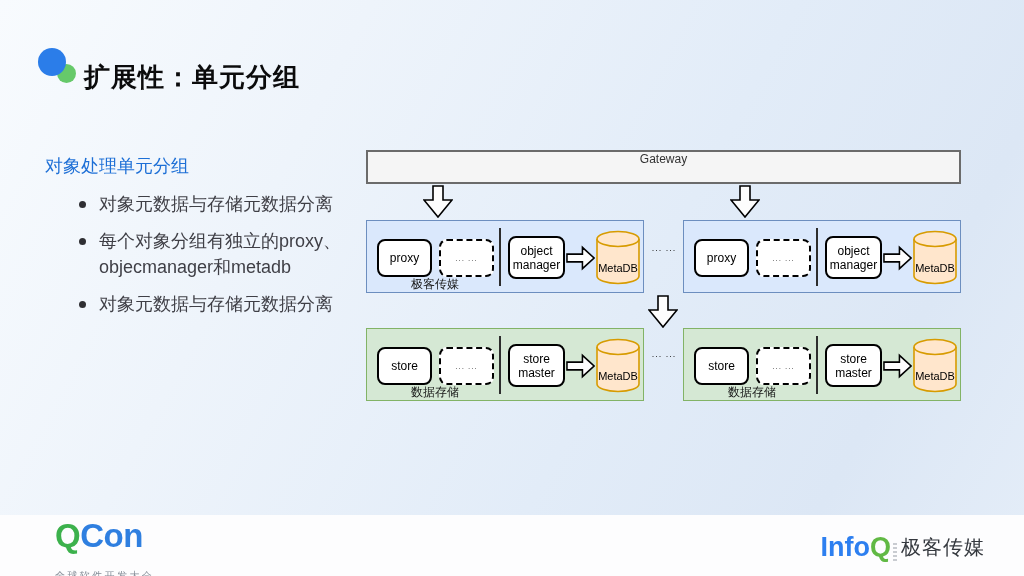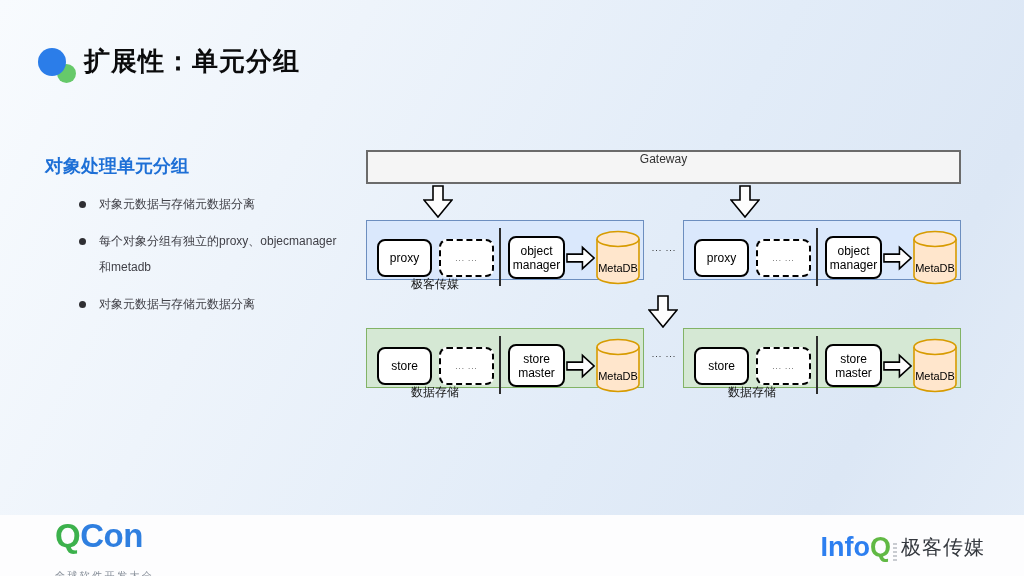--- a/index.html
+++ b/index.html
@@ -11,41 +11,41 @@
   .slide {
     position: relative; width: 1024px; height: 576px;
     background: linear-gradient(118deg, #f8fbfe 0%, #eef4fb 28%, #e2ecf8 60%, #dce7f5 82%, #e4edf8 100%);
   }
 
   
   .title-row { position: absolute; left: 38px; top: 44px; height: 40px; }
   .title-icon { position: absolute; left: 0; top: 4px; width: 42px; height: 36px; }
   .title-icon .c-green { position: absolute; left: 19px; top: 16px; width: 19px; height: 19px; border-radius: 50%; background: #66c96a; }
   .title-icon .c-blue  { position: absolute; left: 0; top: 0; width: 28px; height: 28px; border-radius: 50%; background: #2b7de9; }
-  .slide-title { position: absolute; left: 46px; top: 0; width: 500px; font-size: 26px; font-weight: 700; color: #0b0b0c; letter-spacing: 1px; white-space: nowrap; }
-
-  
-  .panel-heading { position: absolute; left: 45px; top: 154px; font-size: 18px; font-weight: 700; color: #1d6fd6; white-space: nowrap; }
+  .slide-title { position: absolute; left: 46px; top: 16px; width: 500px; font-size: 26px; font-weight: 700; color: #0b0b0c; letter-spacing: 1px; white-space: nowrap; }
+
+  
+  .panel-heading { position: absolute; left: 45px; top: 154px; font-size: 18px; font-weight: 400; color: #1d6fd6; white-space: nowrap; }
   .bullet-list { position: absolute; left: 78px; top: 191px; width: 266px; list-style: none; }
-  .bullet-list li { position: relative; padding-left: 21px; margin-bottom: 11px; font-size: 12px; line-height: 26px; color: #3f3f46; }
+  .bullet-list li { position: relative; padding-left: 21px; margin-bottom: 11px; font-size: 18px; line-height: 26px; color: #3f3f46; }
   .bullet-list li .dot { position: absolute; left: 1px; top: 10px; width: 7px; height: 7px; border-radius: 50%; background: #2f2f33; }
 
   
   .gateway {
     position: absolute; left: 366px; top: 150px; width: 595px; height: 34px;
     background: #f5f5f5; border: 2px solid #6b6b6b;
     display: flex; align-items: flex-start; justify-content: center;
     font-size: 12px; color: #333;
   }
   .block-arrow { position: absolute; width: 30px; height: 33px; }
   .arrow-gw-left  { left: 423px; top: 185px; }
   .arrow-gw-right { left: 730px; top: 185px; }
   .arrow-mid      { left: 648px; top: 295px; }
 
-  .unit { position: absolute; width: 278px; height: 60px; }
+  .unit { position: absolute; width: 278px; height: 73px; }
   .unit.blue  { background: #dae8fc; border: 1.5px solid #6c8ebf; }
   .unit.green { background: #d5e8d4; border: 1.5px solid #82b366; }
   .u0 { left: 366px; top: 220px; }
   .u1 { left: 683px; top: 220px; }
   .u2 { left: 366px; top: 328px; }
   .u3 { left: 683px; top: 328px; }
 
   .unit .node1 {
     position: absolute; left: 10px; top: 18px; width: 55px; height: 38px;
     background: #fff; border: 2px solid #000; border-radius: 8px;

